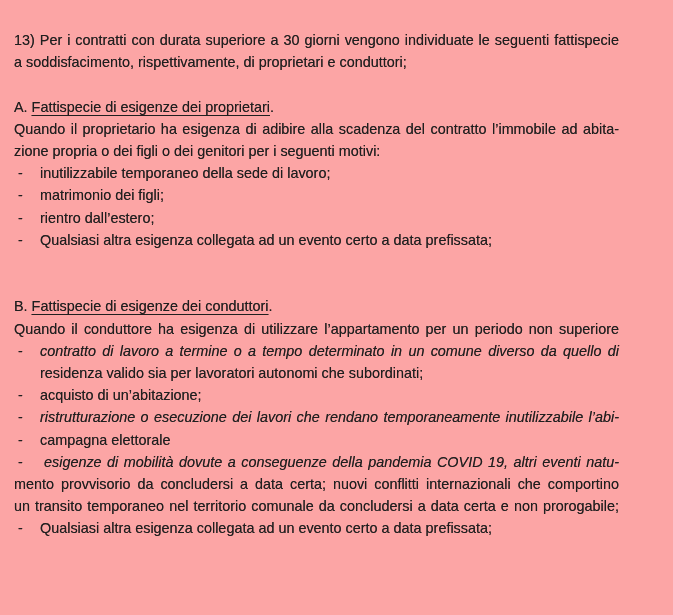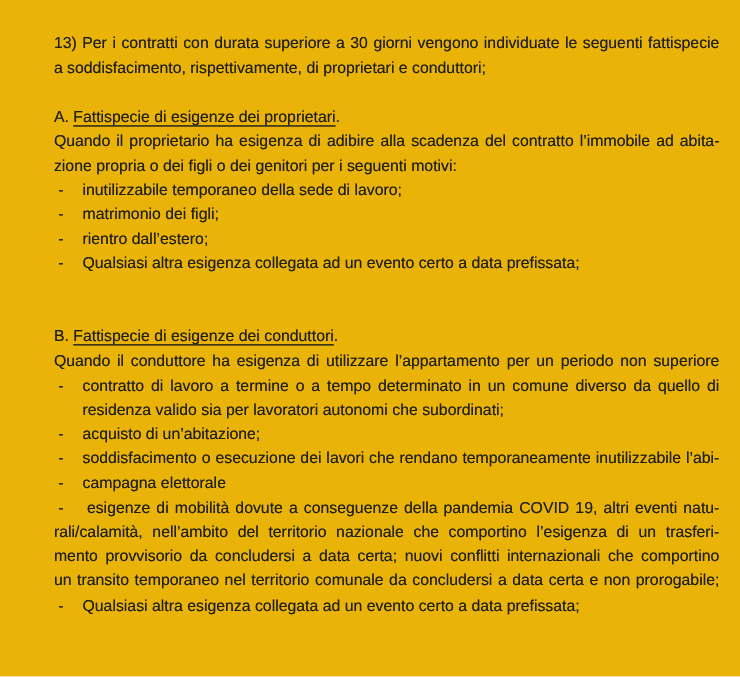--- a/index.html
+++ b/index.html
@@ -4,23 +4,23 @@
 <style>
   html, body {
     margin: 0;
     padding: 0;
     background: #ffffff;
   }
   .page {
     position: relative;
     width: 673px;
     height: 615px;
-    background: #eab308;
+    background: #fca5a5;
     box-sizing: border-box;
-    padding: 29px 35px 0 49px;
+    padding: 29px 35px 0 14px;
     font-family: "Liberation Sans", sans-serif;
     font-size: 14.4px;
     line-height: 22.2px;
     color: #1f1f1f;
     text-shadow: 0 0 0.35px rgba(25,25,25,0.65); 
     overflow: hidden;
   }
   .doc { width: 605px; }
   .line { width: 605px; box-sizing: border-box; }
   
@@ -32,21 +32,21 @@
     text-underline-offset: 3px;
   }
   .bullet { display: flex; }
   .bullet .dash {
     flex: 0 0 26px;
     width: 26px;
     box-sizing: border-box;
     padding-left: 4px;
   }
   .bullet .btext { flex: 1 1 auto; min-width: 0; }
-  .bullet .btext.just { text-align: justify; text-align-last: justify; }
+  .bullet .btext.just { text-align: justify; text-align-last: justify; font-style: italic; }
   .bullet.wide .btext { padding-left: 4px; }
   .cont { padding-left: 26px; }
   .gap { width: 605px; }
 </style>
 </head>
 <body>
 
 <div class="page">
   <div class="doc" id="doc">
       <div class="line p just">13) Per i contratti con durata superiore a 30 giorni vengono individuate le seguenti fattispecie</div>
@@ -78,31 +78,30 @@
         <span class="dash">-</span>
         <span class="btext just">contratto di lavoro a termine o a tempo determinato in un comune diverso da quello di</span>
       </div>
       <div class="line cont">residenza valido sia per lavoratori autonomi che subordinati;</div>
       <div class="line bullet">
         <span class="dash">-</span>
         <span class="btext">acquisto di un’abitazione;</span>
       </div>
       <div class="line bullet">
         <span class="dash">-</span>
-        <span class="btext just">soddisfacimento o esecuzione dei lavori che rendano temporaneamente inutilizzabile l’abi-</span>
+        <span class="btext just">ristrutturazione o esecuzione dei lavori che rendano temporaneamente inutilizzabile l’abi-</span>
       </div>
       <div class="line bullet">
         <span class="dash">-</span>
         <span class="btext">campagna elettorale</span>
       </div>
       <div class="line bullet wide">
         <span class="dash">-</span>
         <span class="btext just">esigenze di mobilità dovute a conseguenze della pandemia COVID 19, altri eventi natu-</span>
       </div>
-      <div class="line p just">rali/calamità, nell’ambito del territorio nazionale che comportino l’esigenza di un trasferi-</div>
       <div class="line p just">mento provvisorio da concludersi a data certa; nuovi conflitti internazionali che comportino</div>
       <div class="line p just">un transito temporaneo nel territorio comunale da concludersi a data certa e non prorogabile;</div>
       <div class="line bullet">
         <span class="dash">-</span>
         <span class="btext">Qualsiasi altra esigenza collegata ad un evento certo a data prefissata;</span>
       </div>
     </div>
 </div>
 
 </body></html>

